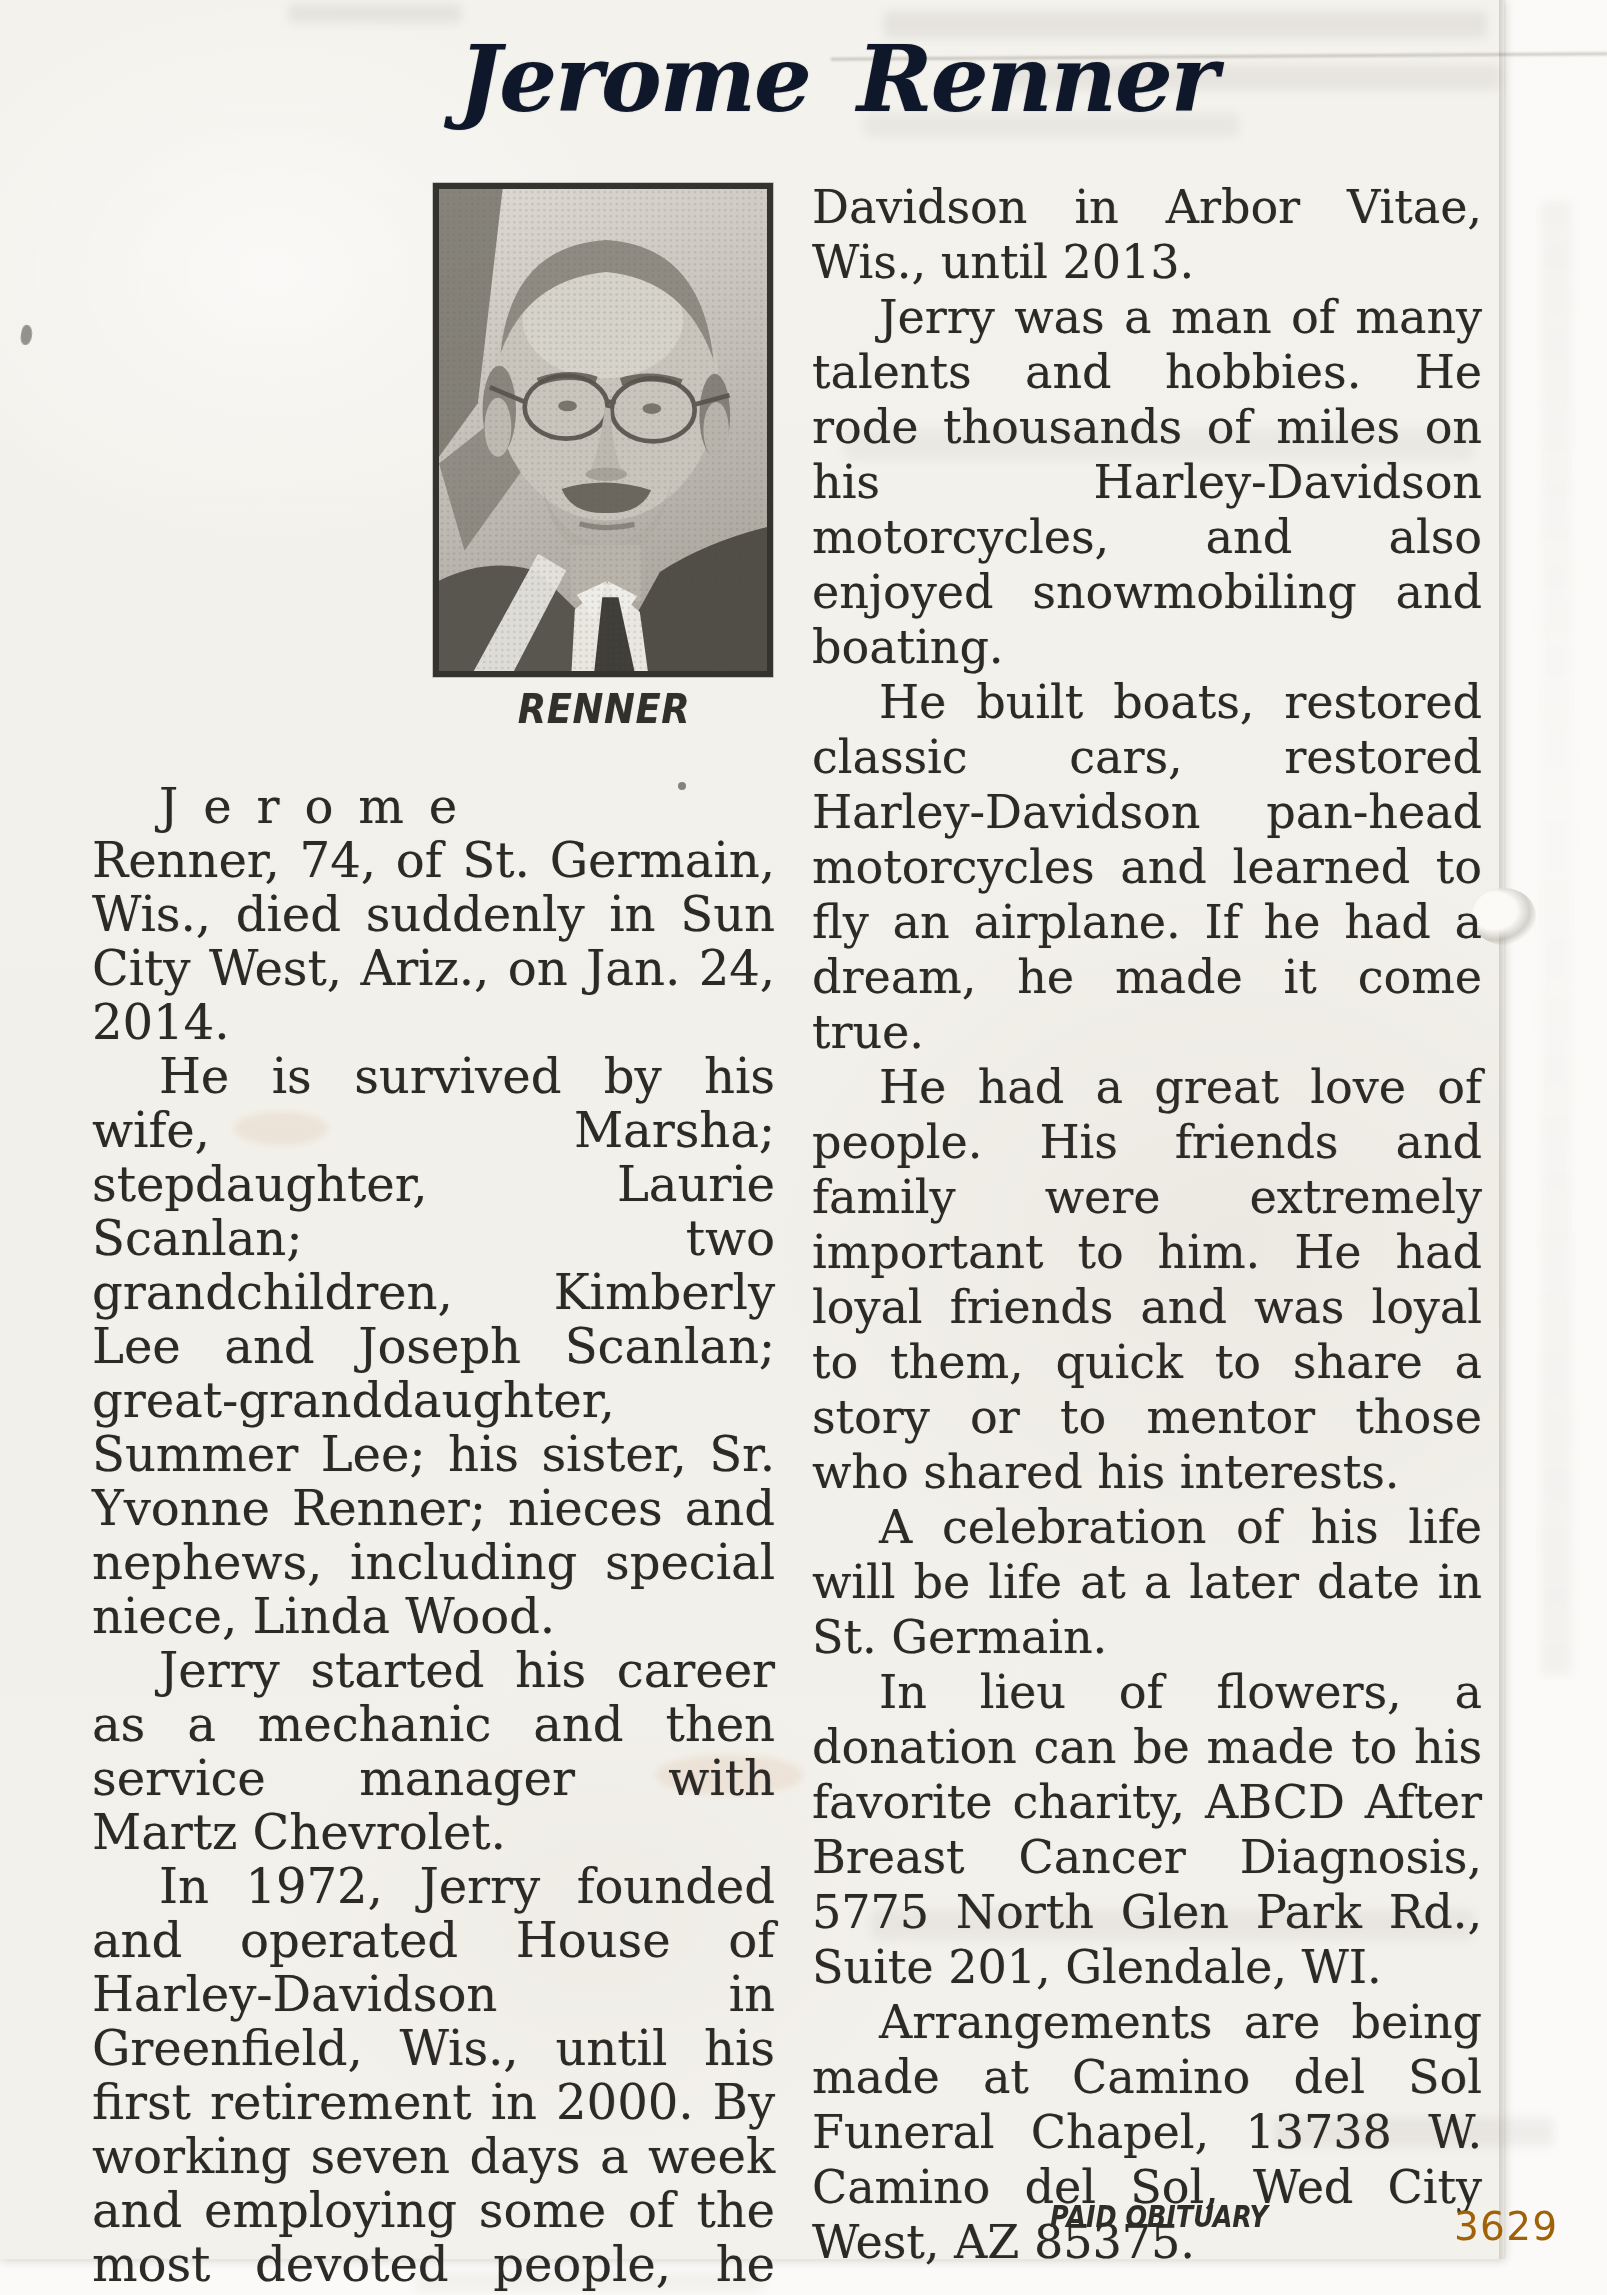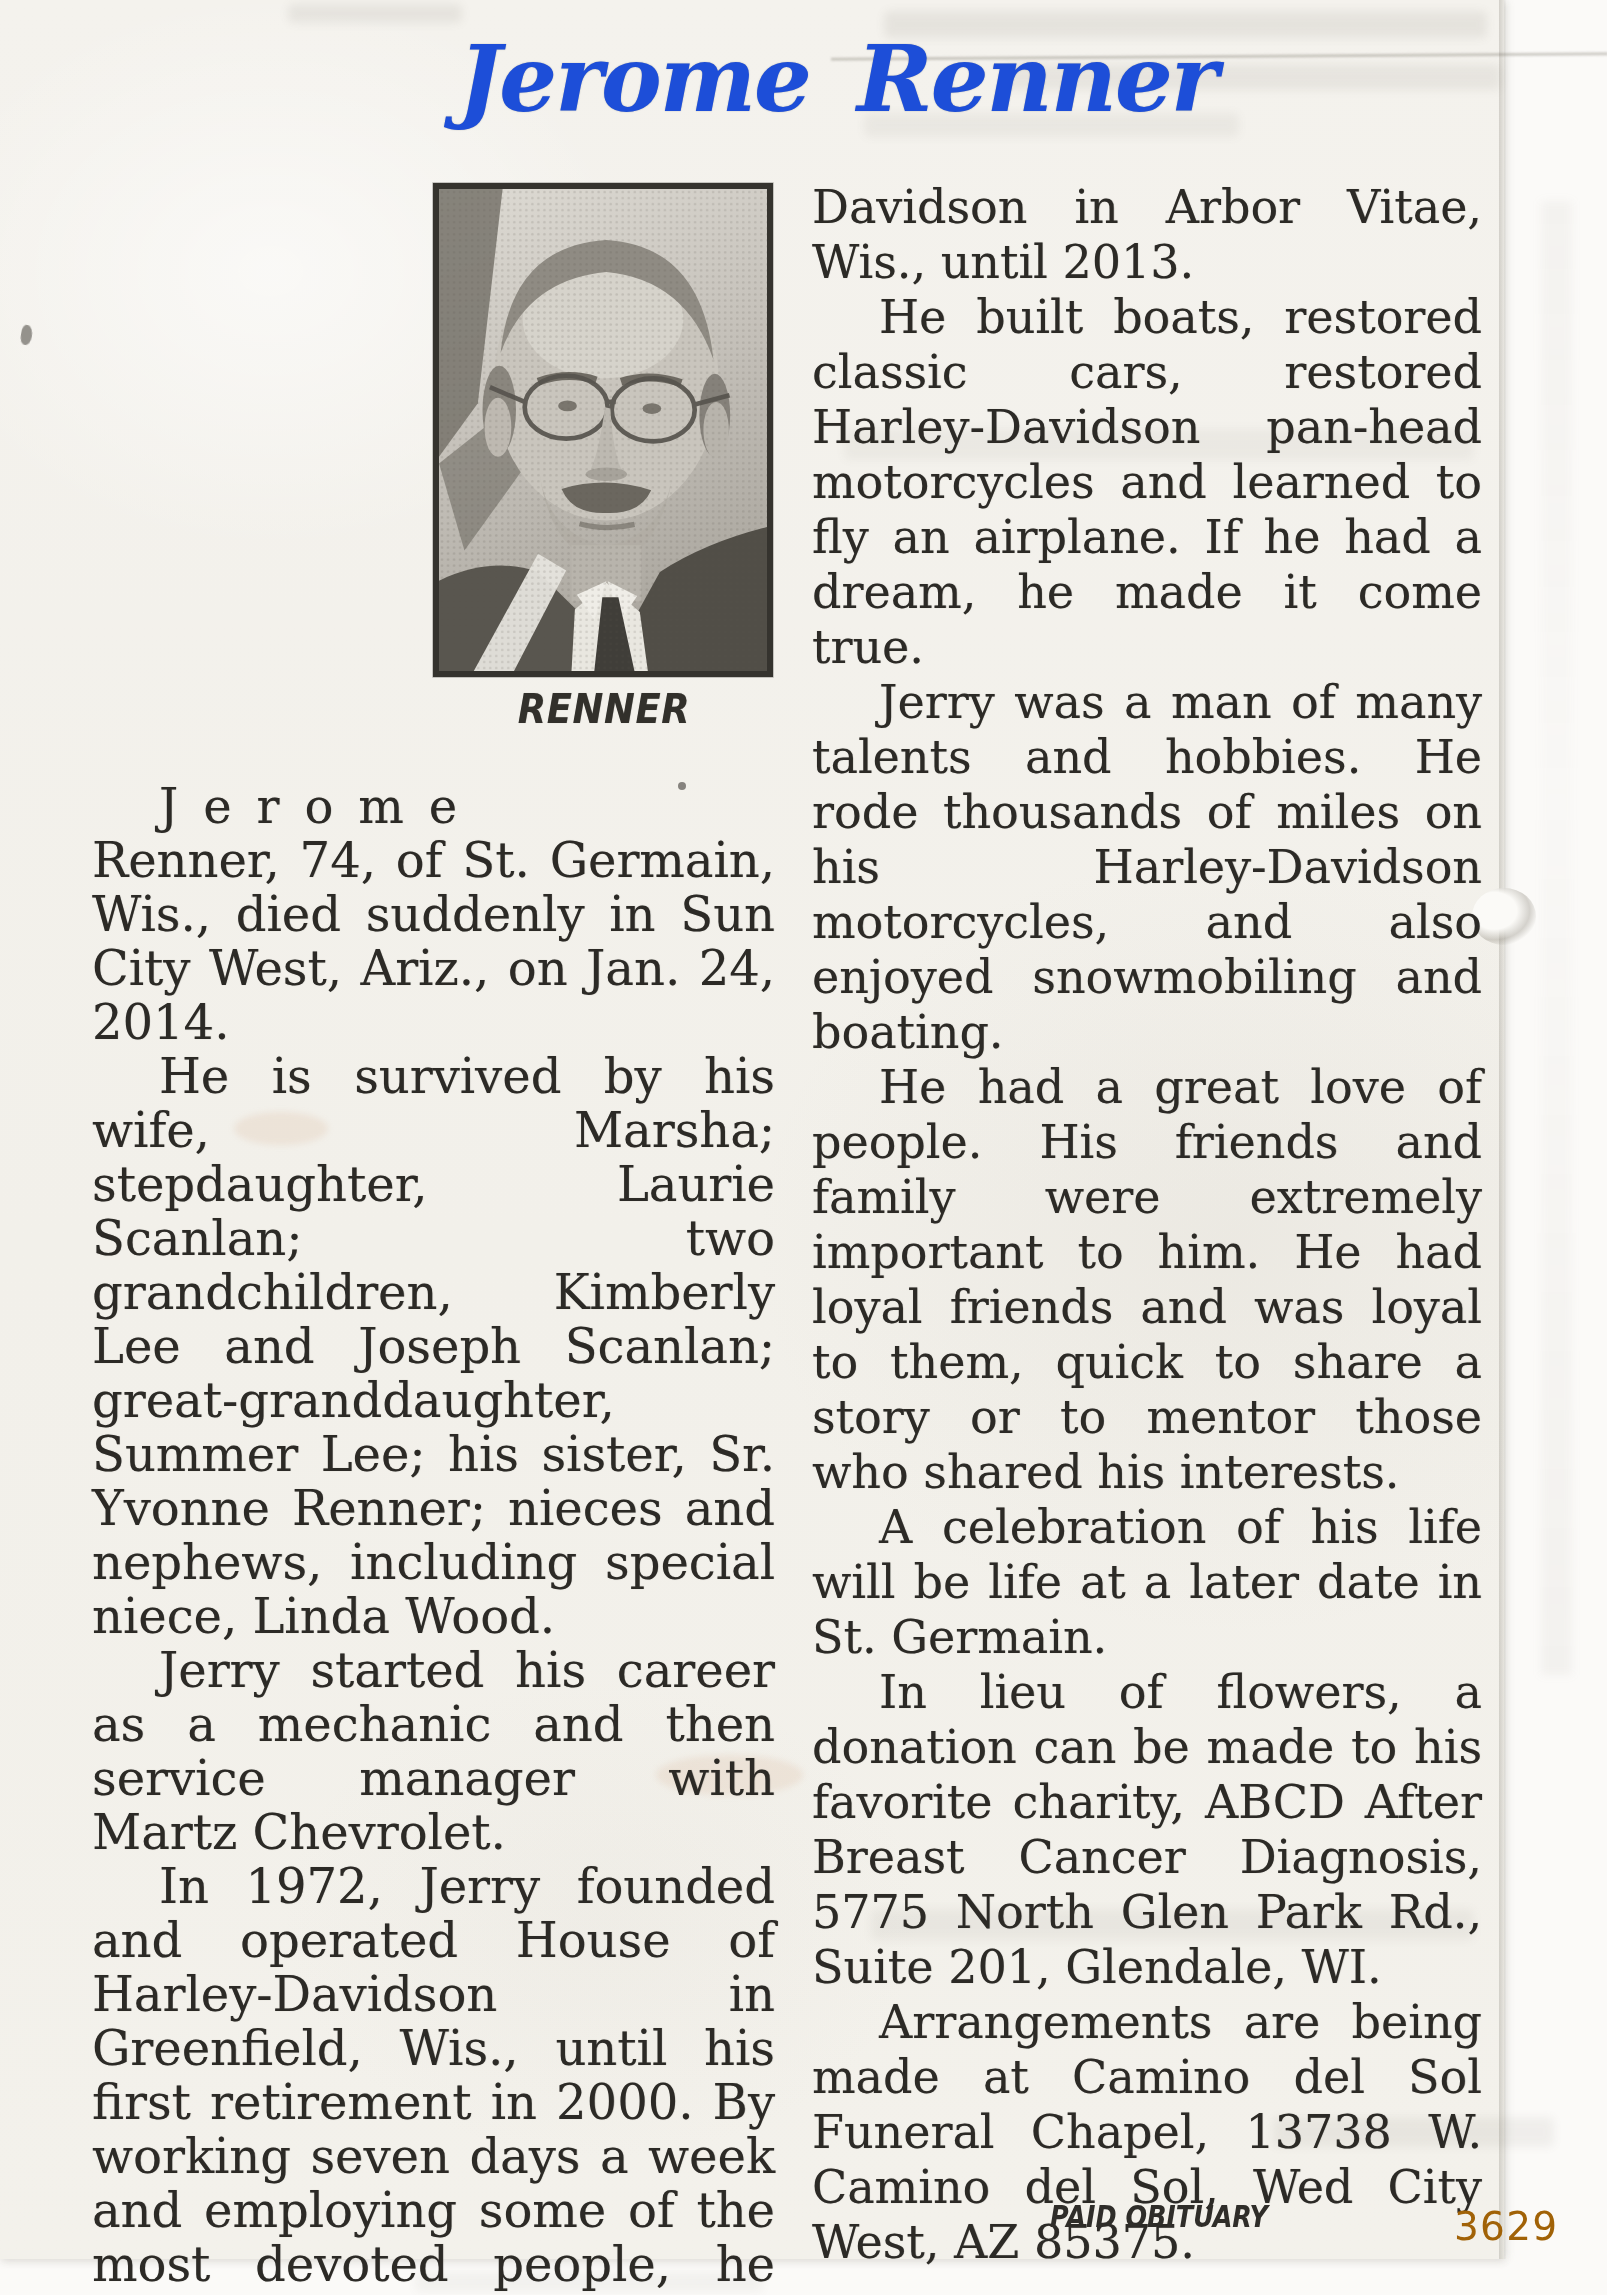--- a/index.html
+++ b/index.html
@@ -36,21 +36,21 @@
     margin: 0;
     padding-left: 171px;
     box-sizing: border-box;
     text-align: center;
     font-family: "DejaVu Serif", serif;
     font-style: italic;
     font-weight: bold;
     font-size: 91px;
     letter-spacing: -2px;
     word-spacing: 17.4px;
-    color: #1d4ed8;
+    color: #0f172a;
     text-shadow: 0 0 1.3px rgba(38,36,32,0.35);
   }
   
   .col {
     position: absolute;
     top: 180px;
     color: #2c2a26;
     text-shadow: 0.3px 0.3px 0.7px rgba(44,42,38,0.42);
   }
   .col-left  { left: 64px;  width: 711px; }
@@ -248,22 +248,22 @@
     <p class="body intro"><span class="spread-word">Jerome</span><span>Renner, 74, of St. Germain, Wis., died suddenly in Sun City West, Ariz., on Jan. 24, 2014.</span></p>
 
     <p class="body indent">He is survived by his wife, Marsha; stepdaughter, Laurie Scanlan; two grandchildren, Kimberly Lee and Joseph Scanlan; great-granddaughter, Summer Lee; his sister, Sr. Yvonne Renner; nieces and nephews, including special niece, Linda Wood.</p>
     <p class="body indent">Jerry started his career as a mechanic and then service manager with Martz Chevrolet.</p>
     <p class="body indent">In 1972, Jerry founded and operated House of Harley-Davidson in Greenfield, Wis., until his first retirement in 2000. By working seven days a week and employing some of the most devoted people, he became the highest award-winning dealer in the Harley-Davidson dealer network.</p>
 
   </div>
 
   <div class="col col-right">
     <p class="body">Davidson in Arbor Vitae, Wis., until 2013.</p>
+    <p class="body indent">Jerry was a man of many talents and hobbies. He rode thousands of miles on his Harley-Davidson motorcycles, and also enjoyed snowmobiling and boating.</p>
     <p class="body indent">He built boats, restored classic cars, restored Harley-Davidson pan-head motorcycles and learned to fly an airplane. If he had a dream, he made it come true.</p>
-    <p class="body indent">Jerry was a man of many talents and hobbies. He rode thousands of miles on his Harley-Davidson motorcycles, and also enjoyed snowmobiling and boating.</p>
     <p class="body indent">He had a great love of people. His friends and family were extremely important to him. He had loyal friends and was loyal to them, quick to share a story or to mentor those who shared his interests.</p>
     <p class="body indent">A celebration of his life will be life at a later date in St. Germain.</p>
     <p class="body indent">In lieu of flowers, a donation can be made to his favorite charity, ABCD After Breast Cancer Diagnosis, 5775 North Glen Park Rd., Suite 201, Glendale, WI.</p>
     <p class="body indent">Arrangements are being made at Camino del Sol Funeral Chapel, 13738 W. Camino del Sol, Wed City West, AZ 85375.</p>
   </div>
 
   <span class="paid">PAID OBITUARY</span>
   <span class="notice-num">3629</span>
 
 </div>

